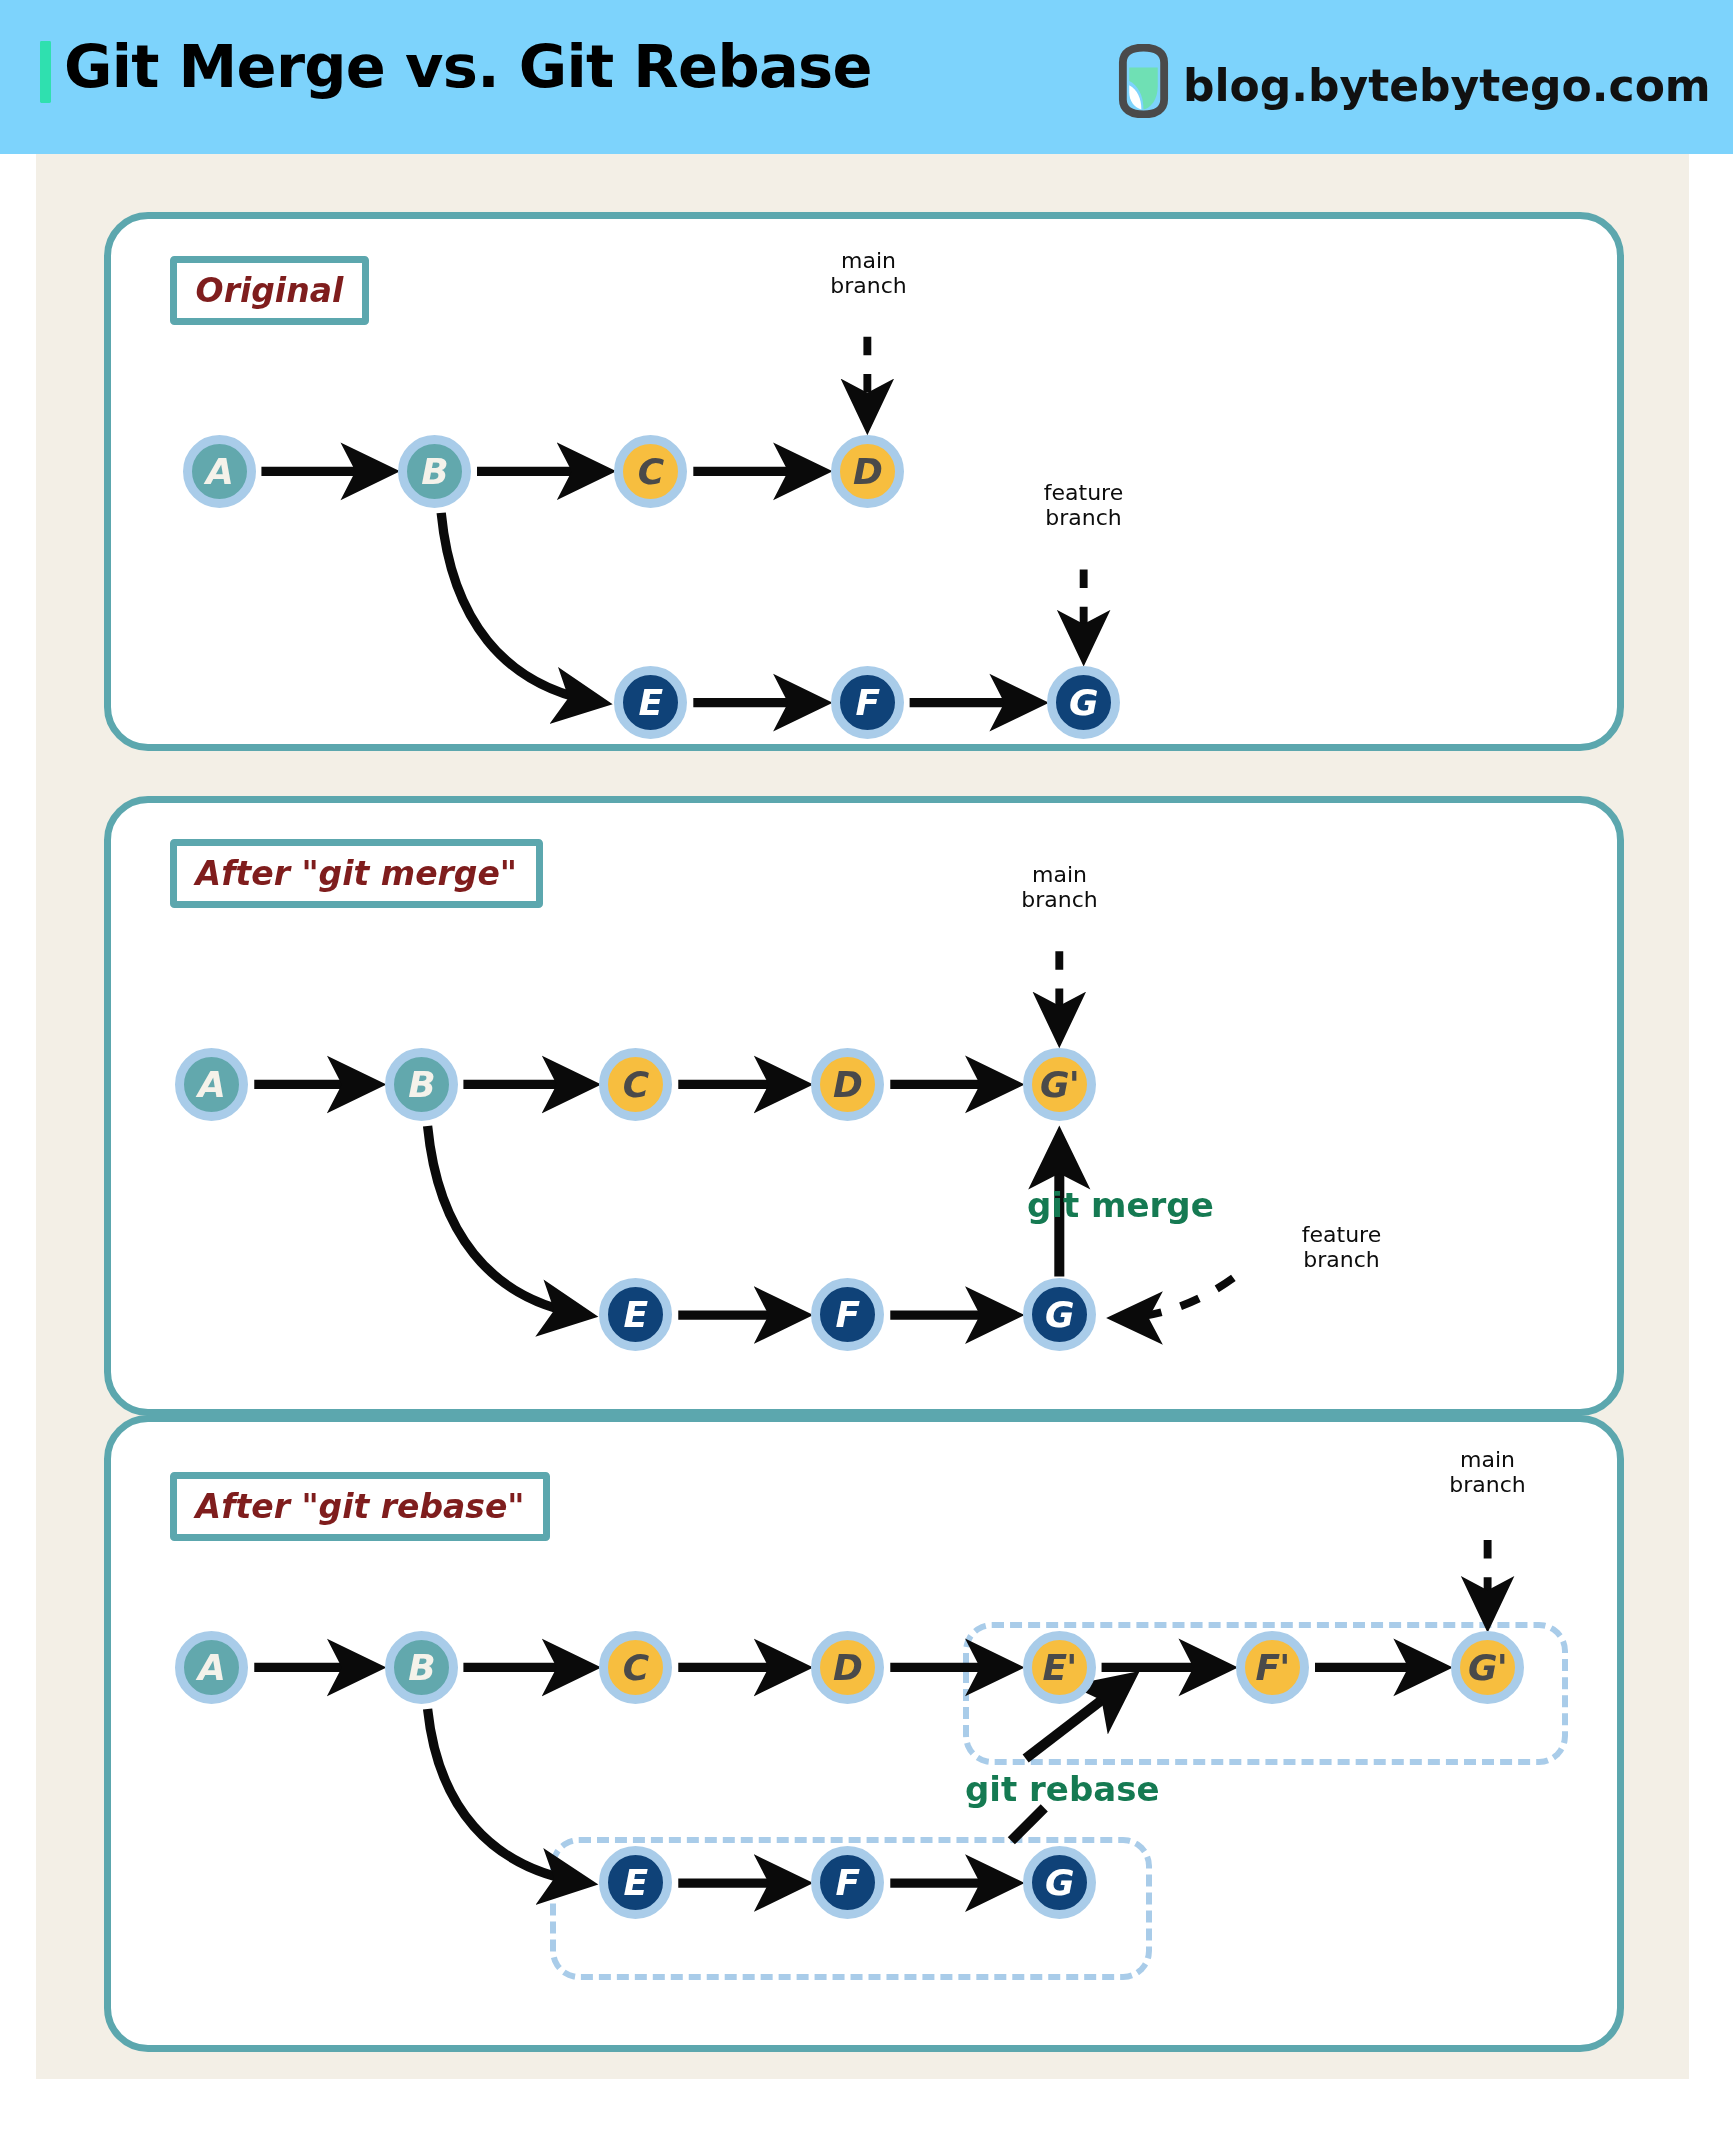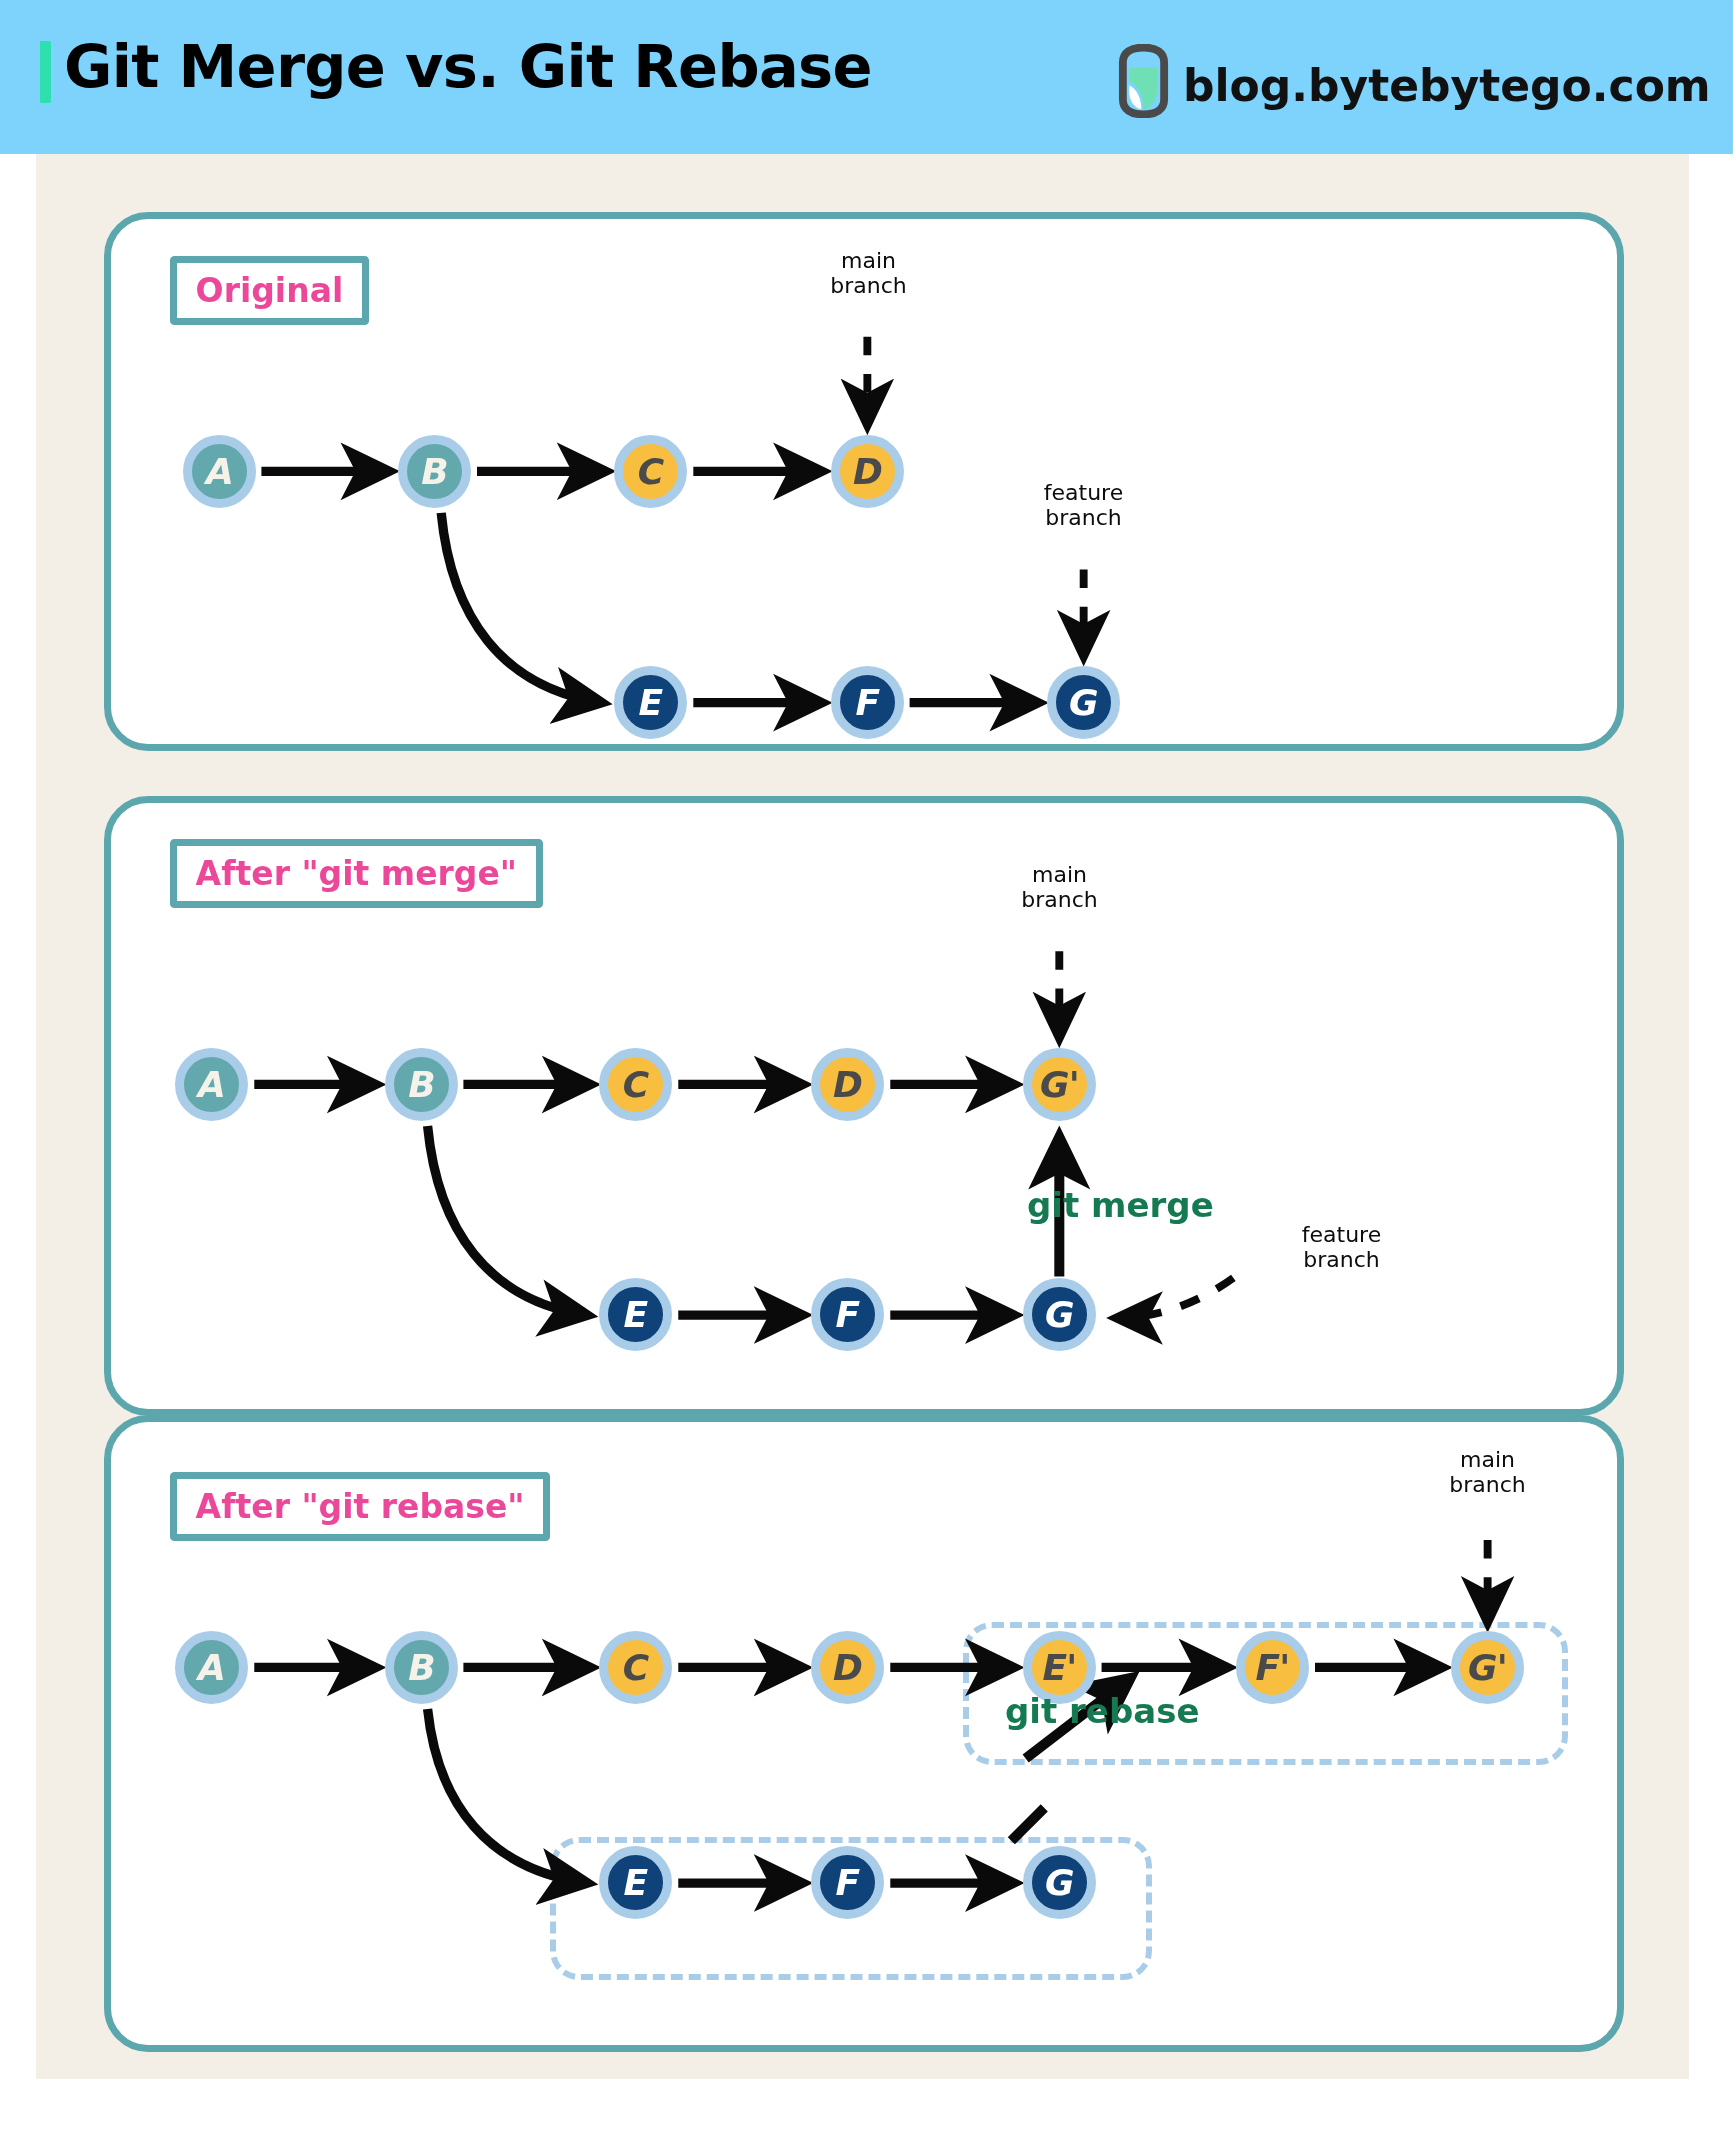--- a/index.html
+++ b/index.html
@@ -38,21 +38,21 @@
   #panel-1{left:104px;top:212px;width:1520px;height:539px;}
   #panel-2{left:104px;top:796px;width:1520px;height:620px;}
   #panel-3{left:104px;top:1415px;width:1520px;height:637px;}
 
   .panel-label{
     position:absolute;background:#ffffff;
     border:7.9px solid #5CA7AE;border-radius:4.3px;
     box-sizing:border-box;
     display:flex;align-items:center;justify-content:center;
     padding:0 18.6px;
-    font-size:33px;font-weight:bold;color:#ec4899;white-space:nowrap;
+    font-size:33px;font-weight:bold;color:#7f1d1d;white-space:nowrap;font-style:italic;
   }
   #label-1{left:170px;top:256px;height:69px;}
   #label-2{left:170px;top:839px;height:69px;}
   #label-3{left:170px;top:1472px;height:69px;}
 
   
   .node{
     position:absolute;width:73px;height:73px;border-radius:50%;
     display:flex;align-items:center;justify-content:center;
     box-sizing:border-box;border:9.3px solid #A9CCE9;
@@ -152,21 +152,21 @@
   <div class="node amber" style="left:1023px; top:1631px;">E'</div>
   <div class="node amber" style="left:1236px; top:1631px;">F'</div>
   <div class="node amber" style="left:1451px; top:1631px;">G'</div>
 
   <div class="node navy" style="left:599px;  top:1846px;">E</div>
   <div class="node navy" style="left:811px; top:1846px;">F</div>
   <div class="node navy" style="left:1023px; top:1846px;">G</div>
 
   <div class="tlabel" style="left:1355px;top:1448px;width:265px;">main
 branch</div>
-  <div class="glabel" style="left:965px;top:1691px;margin-left:40px;">git rebase</div>
+  <div class="glabel" style="left:965px;top:1769px;">git rebase</div>
 
   <svg class="lay" viewBox="0 0 2421 3003">
     <defs>
       <marker id="ah" markerWidth="7" markerHeight="7" refX="5.2" refY="3.5" orient="auto">
         <path d="M0,0.4 L6.4,3.5 L0,6.6 L1.6,3.5 Z" fill="#0a0a0a"></path>
       </marker>
       <marker id="ahs" markerWidth="8" markerHeight="8" refX="5.6" refY="4" orient="auto">
         <path d="M0,0.6 L7.2,4 L0,7.4 L1.8,4 Z" fill="#0a0a0a"></path>
       </marker>
     </defs>

